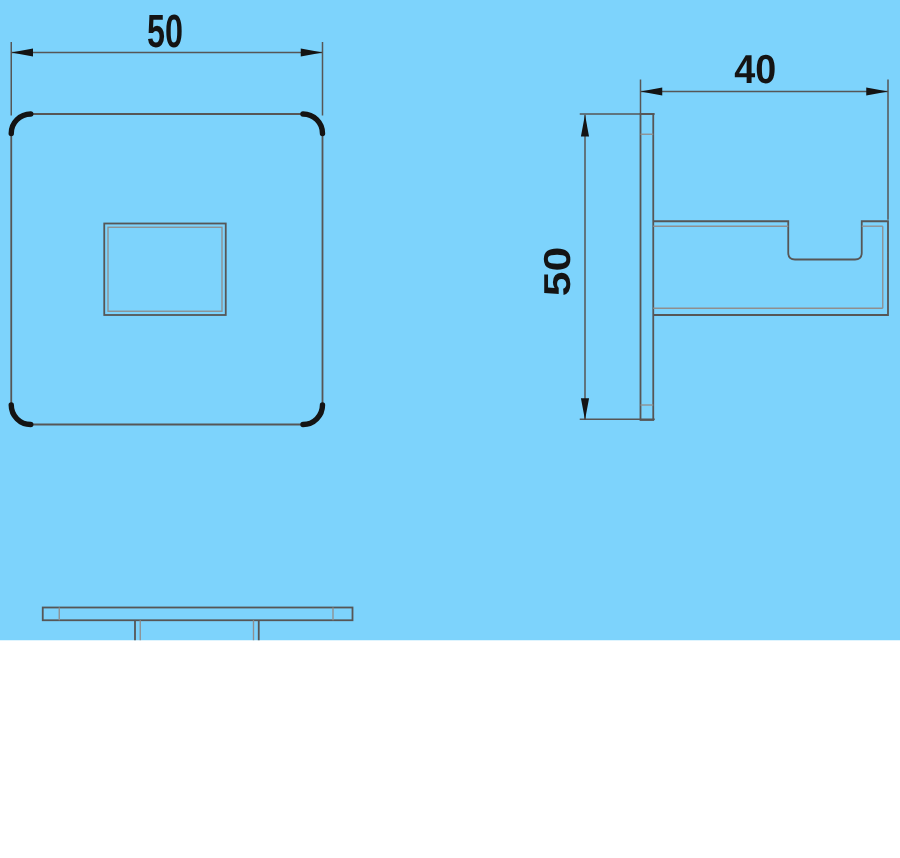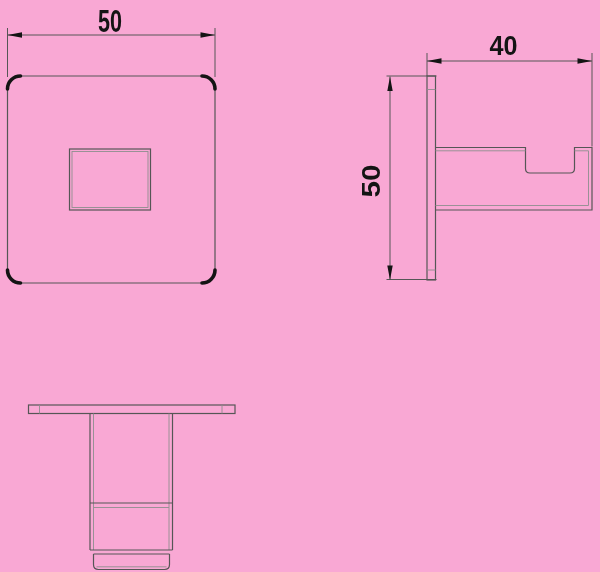--- a/index.html
+++ b/index.html
@@ -4,22 +4,22 @@
 <style>
   html, body {
     margin: 0;
     padding: 0;
     background: #ffffff;
     font-family: "Liberation Sans", sans-serif;
   }
   .sheet {
     position: relative;
     width: 600px;
-    height: 572px;
-    background: #f9a8d4;
+    height: 427px;
+    background: #7dd3fc;
     overflow: hidden;
   }
   svg { display: block; }
   text.dim-label {
     font-family: "Liberation Sans", "DejaVu Sans", sans-serif;
     font-weight: bold;
     fill: #141414;
   }
 </style>
 </head>

